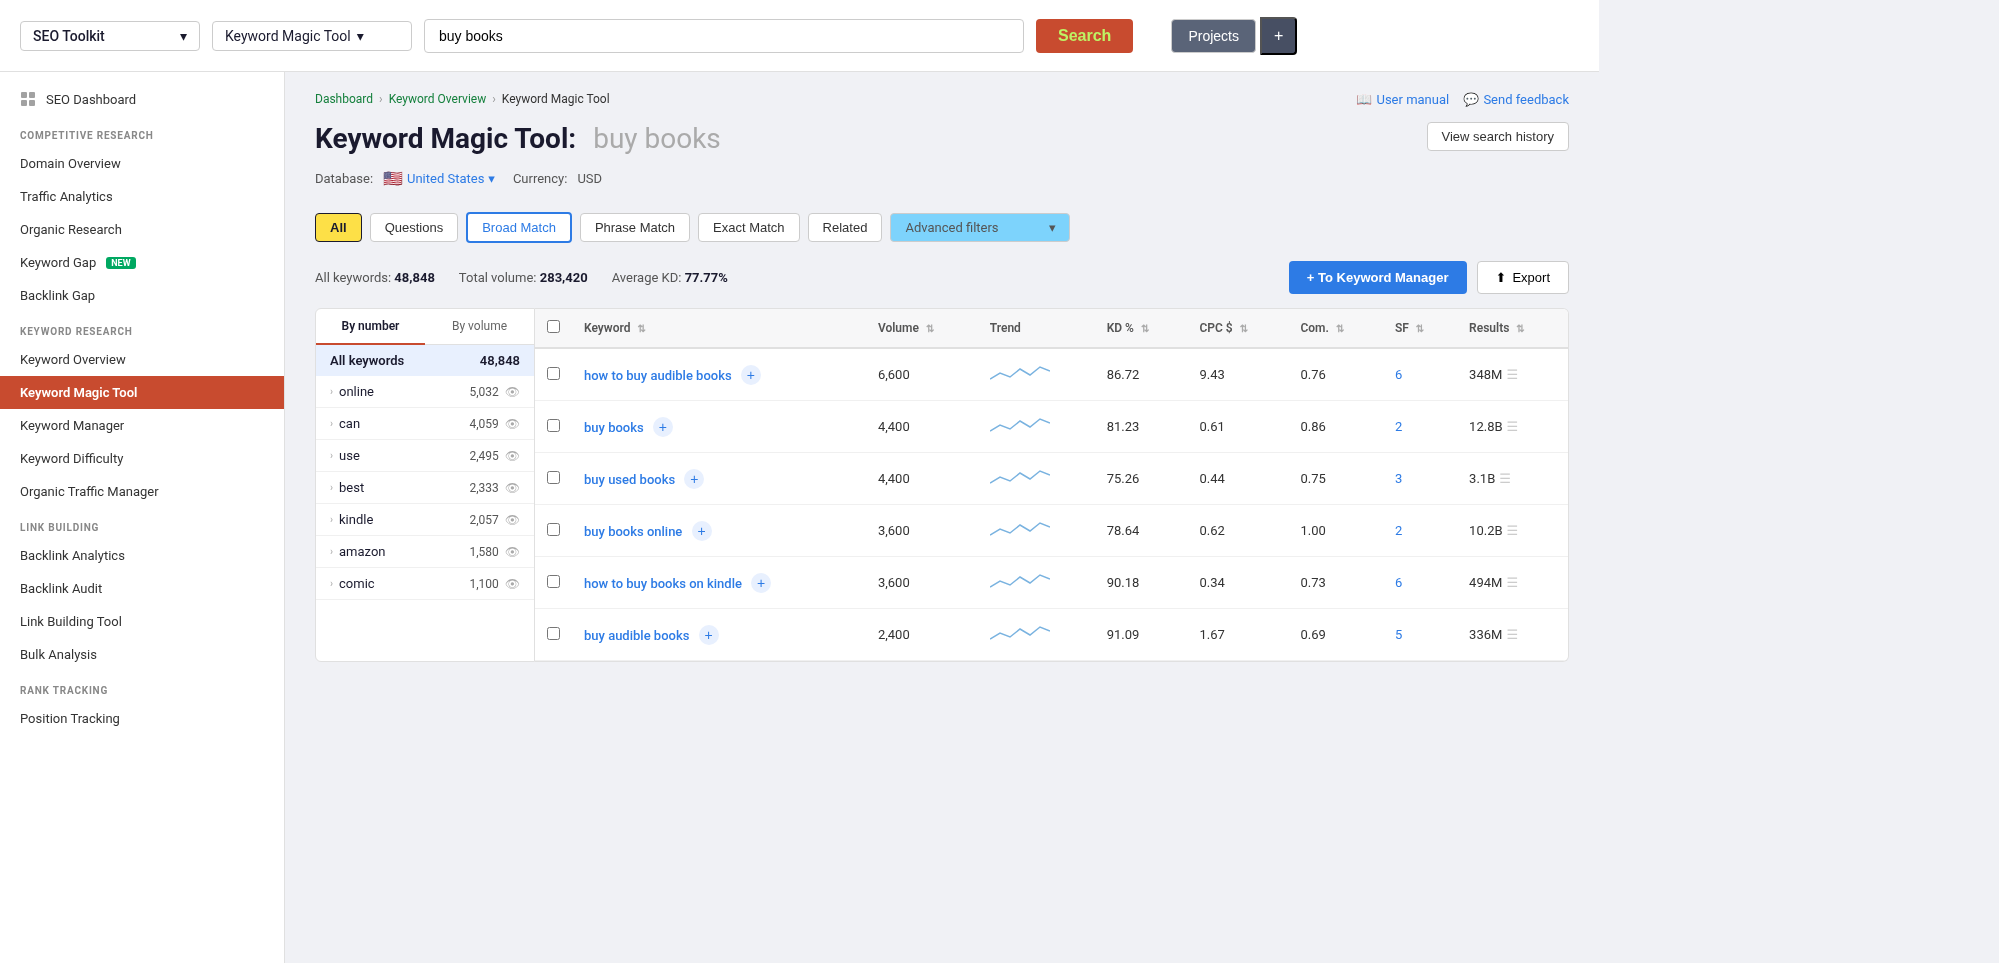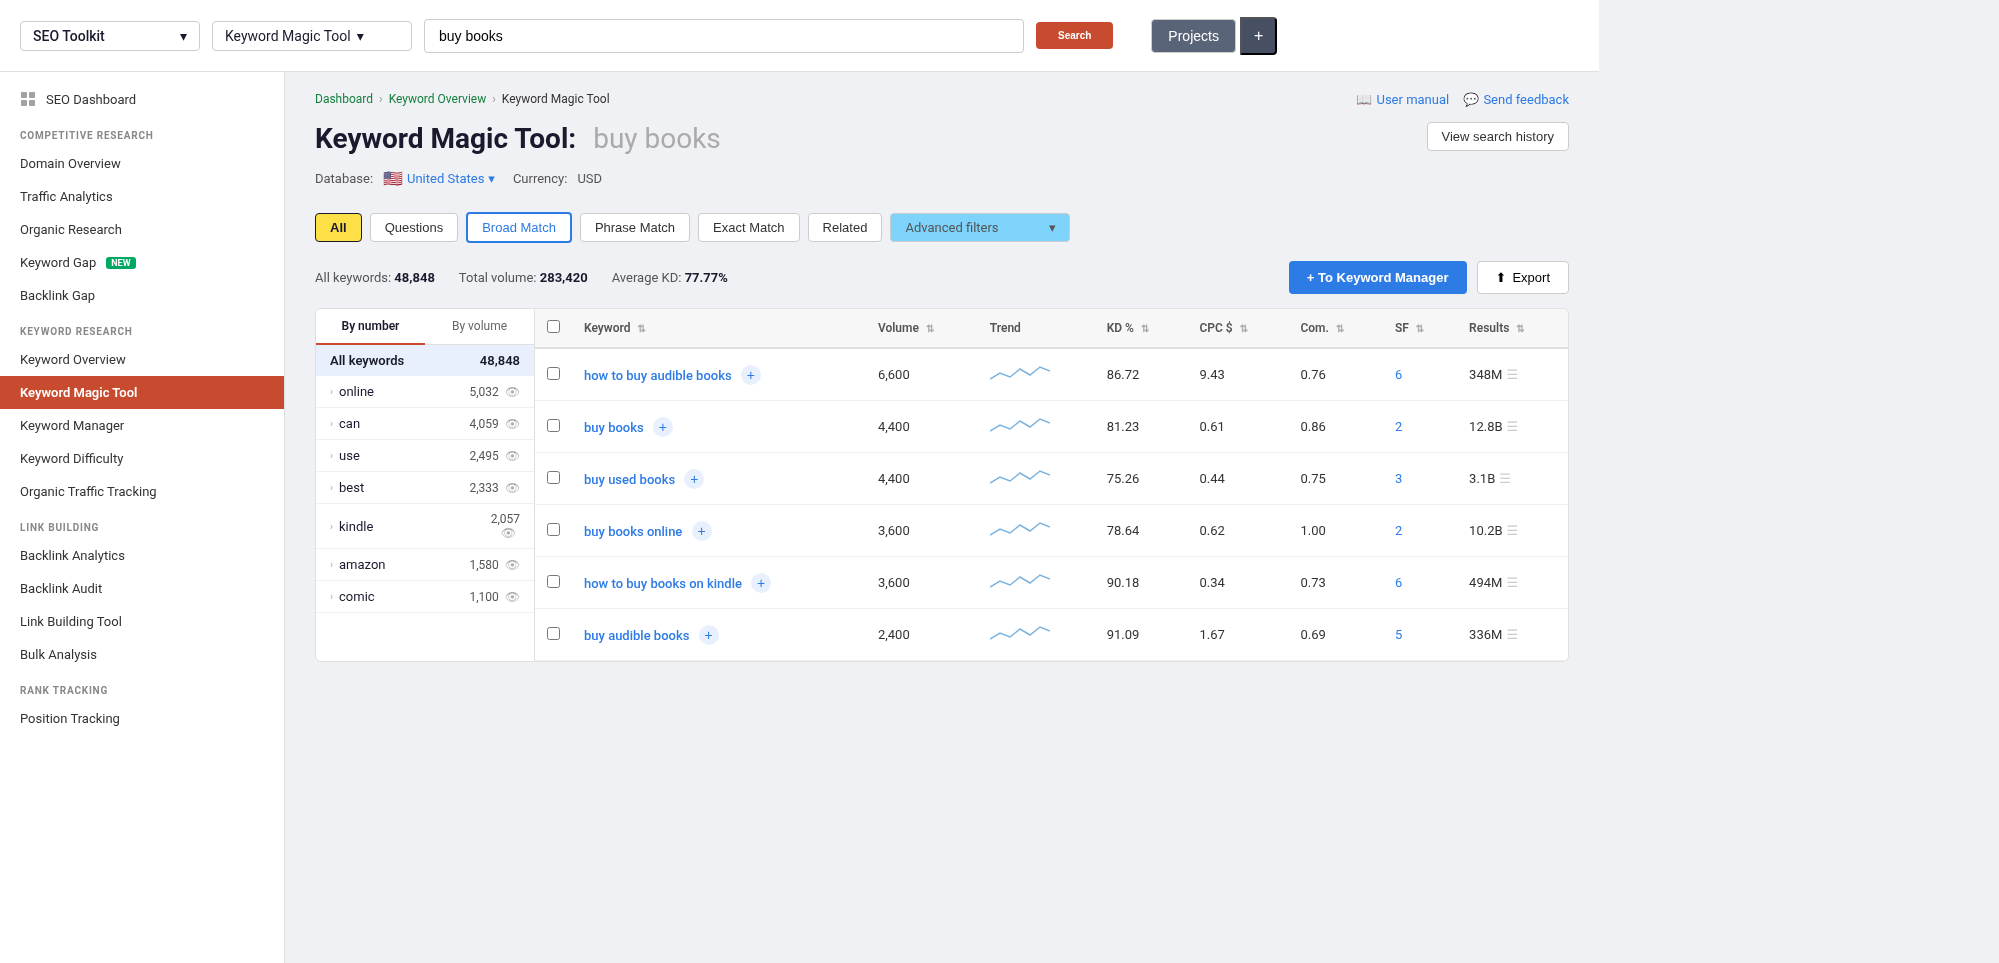--- a/index.html
+++ b/index.html
@@ -10,21 +10,21 @@
     .top-bar { display: flex; align-items: center; background: #fff; padding: 0 20px; height: 72px; border-bottom: 1px solid #e0e0e0; gap: 12px; flex-shrink: 0; }
     .main-area { display: flex; flex: 1; overflow: hidden; }
     .sidebar { width: 285px; background: #fff; border-right: 1px solid #e0e0e0; flex-shrink: 0; overflow-y: auto; padding: 10px 0; }
     .content { flex: 1; background: #f0f1f5; overflow-y: auto; }
 
     
     .toolkit-selector { display: flex; align-items: center; gap: 8px; border: 1px solid #ccc; border-radius: 4px; padding: 6px 12px; background: #fff; cursor: pointer; font-size: 14px; font-weight: 500; min-width: 180px; }
     .toolkit-selector .chevron { margin-left: auto; }
     .tool-dropdown { display: flex; align-items: center; gap: 6px; border: 1px solid #ccc; border-radius: 4px; padding: 6px 12px; background: #fff; cursor: pointer; font-size: 14px; min-width: 200px; }
     .search-box { flex: 1; max-width: 600px; border: 1px solid #ccc; border-radius: 4px; padding: 8px 14px; font-size: 14px; outline: none; }
-    .search-btn { background: #c84b2f; color: #ffffff; border: none; border-radius: 4px; padding: 8px 22px; font-size: 10px; font-weight: 600; cursor: pointer; }
+    .search-btn { background: #c84b2f; color: #bef264; border: none; border-radius: 4px; padding: 8px 22px; font-size: 16px; font-weight: 600; cursor: pointer; }
     .projects-btn { display: flex; align-items: center; gap: 8px; border: 1px solid #ccc; border-radius: 4px; padding: 8px 16px; background: #5a6478; color: #fff; font-size: 14px; cursor: pointer; margin-left: 14px; }
     .projects-plus { background: #474f63; padding: 8px 12px; border-radius: 0 4px 4px 0; color: #fff; cursor: pointer; font-size: 16px; margin-left: 4px; }
 
     
     .sidebar-section-title { font-size: 10px; font-weight: 700; color: #888; letter-spacing: 0.8px; padding: 14px 20px 6px; text-transform: uppercase; }
     .sidebar-item { display: flex; align-items: center; gap: 10px; padding: 9px 20px; cursor: pointer; color: #333; font-size: 13px; }
     .sidebar-item.active { background: #c84b2f; color: #fff; font-weight: 600; }
     .badge { font-size: 9px; font-weight: 700; background: #00a861; color: #fff; padding: 1px 5px; border-radius: 3px; text-transform: uppercase; }
     .sidebar-icon { width: 16px; height: 16px; display: inline-flex; align-items: center; justify-content: center; opacity: 0.6; }
     .grid-icon { display: grid; grid-template-columns: 1fr 1fr; gap: 2px; width: 14px; height: 14px; }
@@ -158,21 +158,21 @@
       <div class="sidebar-item active">
           <span>Keyword Magic Tool</span>
         </div>
       <div class="sidebar-item">
           <span>Keyword Manager</span>
         </div>
       <div class="sidebar-item">
           <span>Keyword Difficulty</span>
         </div>
       <div class="sidebar-item">
-          <span>Organic Traffic Tracking</span>
+          <span>Organic Traffic Manager</span>
         </div>
 
       <div class="sidebar-section-title">LINK BUILDING</div>
       <div class="sidebar-item">
           <span>Backlink Analytics</span>
         </div>
       <div class="sidebar-item">
           <span>Backlink Audit</span>
         </div>
       <div class="sidebar-item">
@@ -315,21 +315,21 @@
               <div style="display:flex;align-items:center;">
                 <span class="kw-count">2,333</span>
                 <span class="kw-eye">👁</span>
               </div>
             </div>
             <div class="kw-list-item">
               <div class="kw-item-left">
                 <span class="chevron-right">›</span>
                 <span>kindle</span>
               </div>
-              <div style="display:flex;align-items:center;flex-direction:column;">
+              <div style="display:flex;align-items:center;">
                 <span class="kw-count">2,057</span>
                 <span class="kw-eye">👁</span>
               </div>
             </div>
             <div class="kw-list-item">
               <div class="kw-item-left">
                 <span class="chevron-right">›</span>
                 <span>amazon</span>
               </div>
               <div style="display:flex;align-items:center;">

